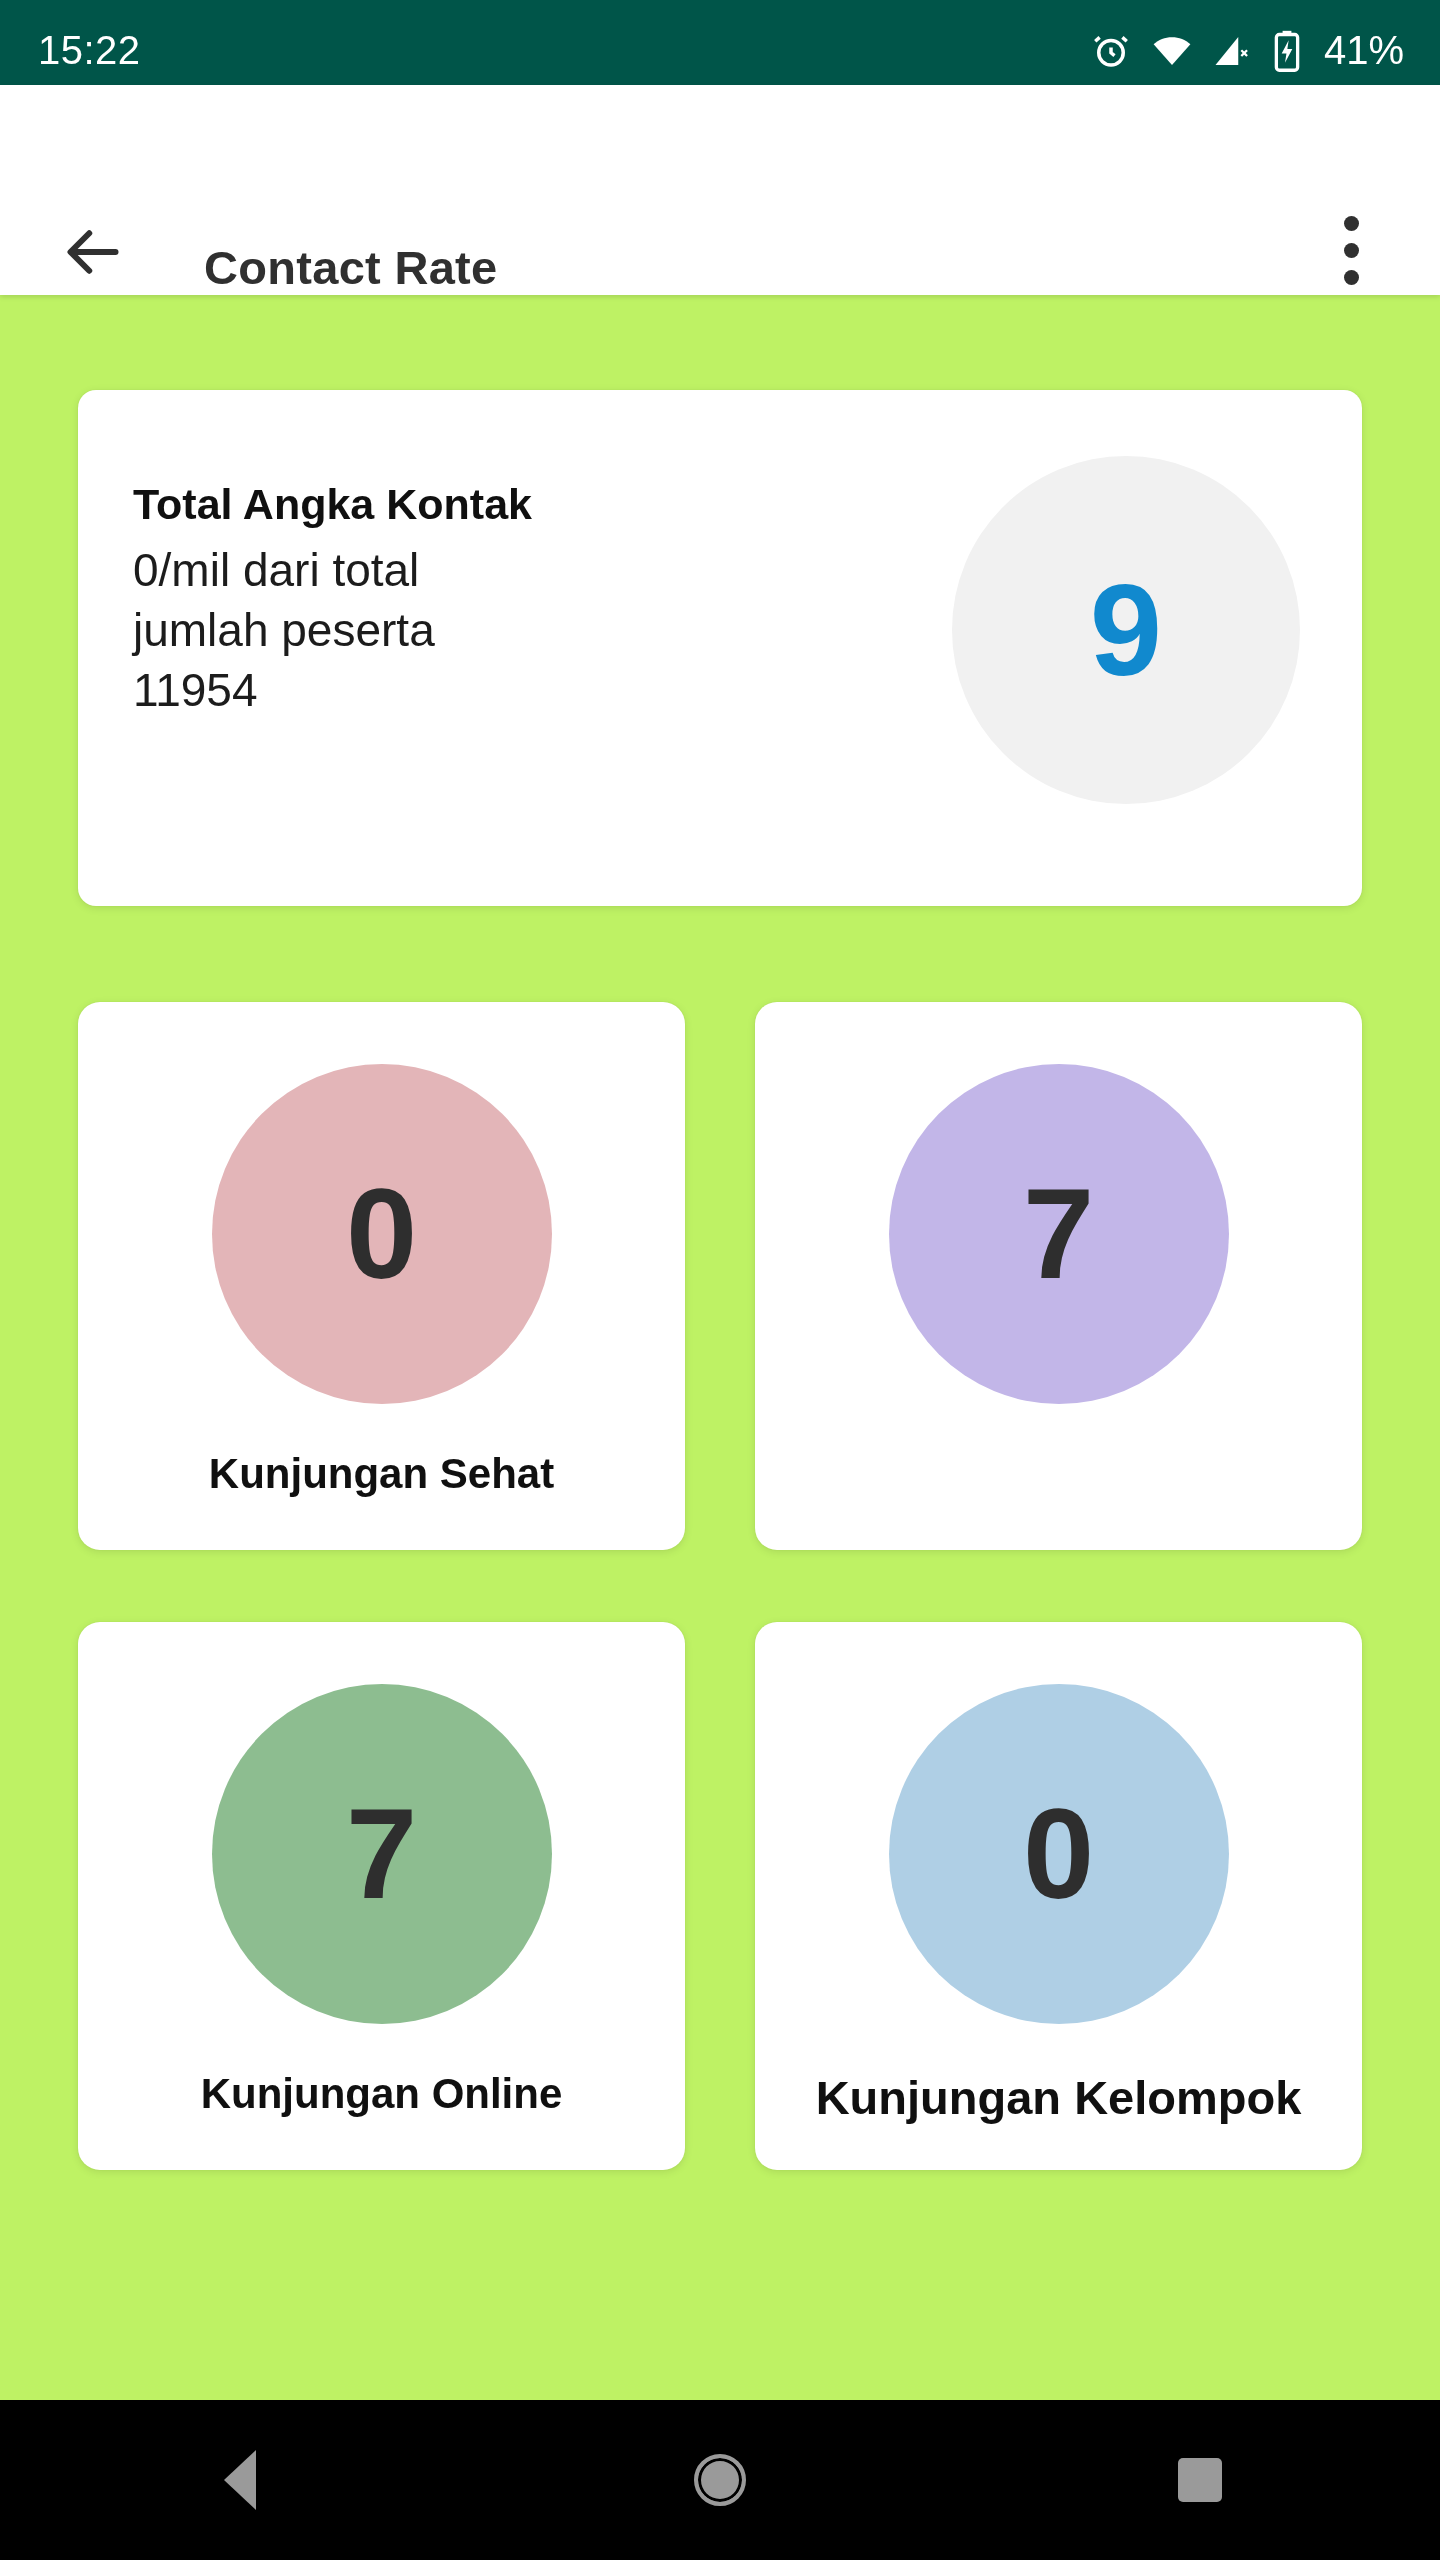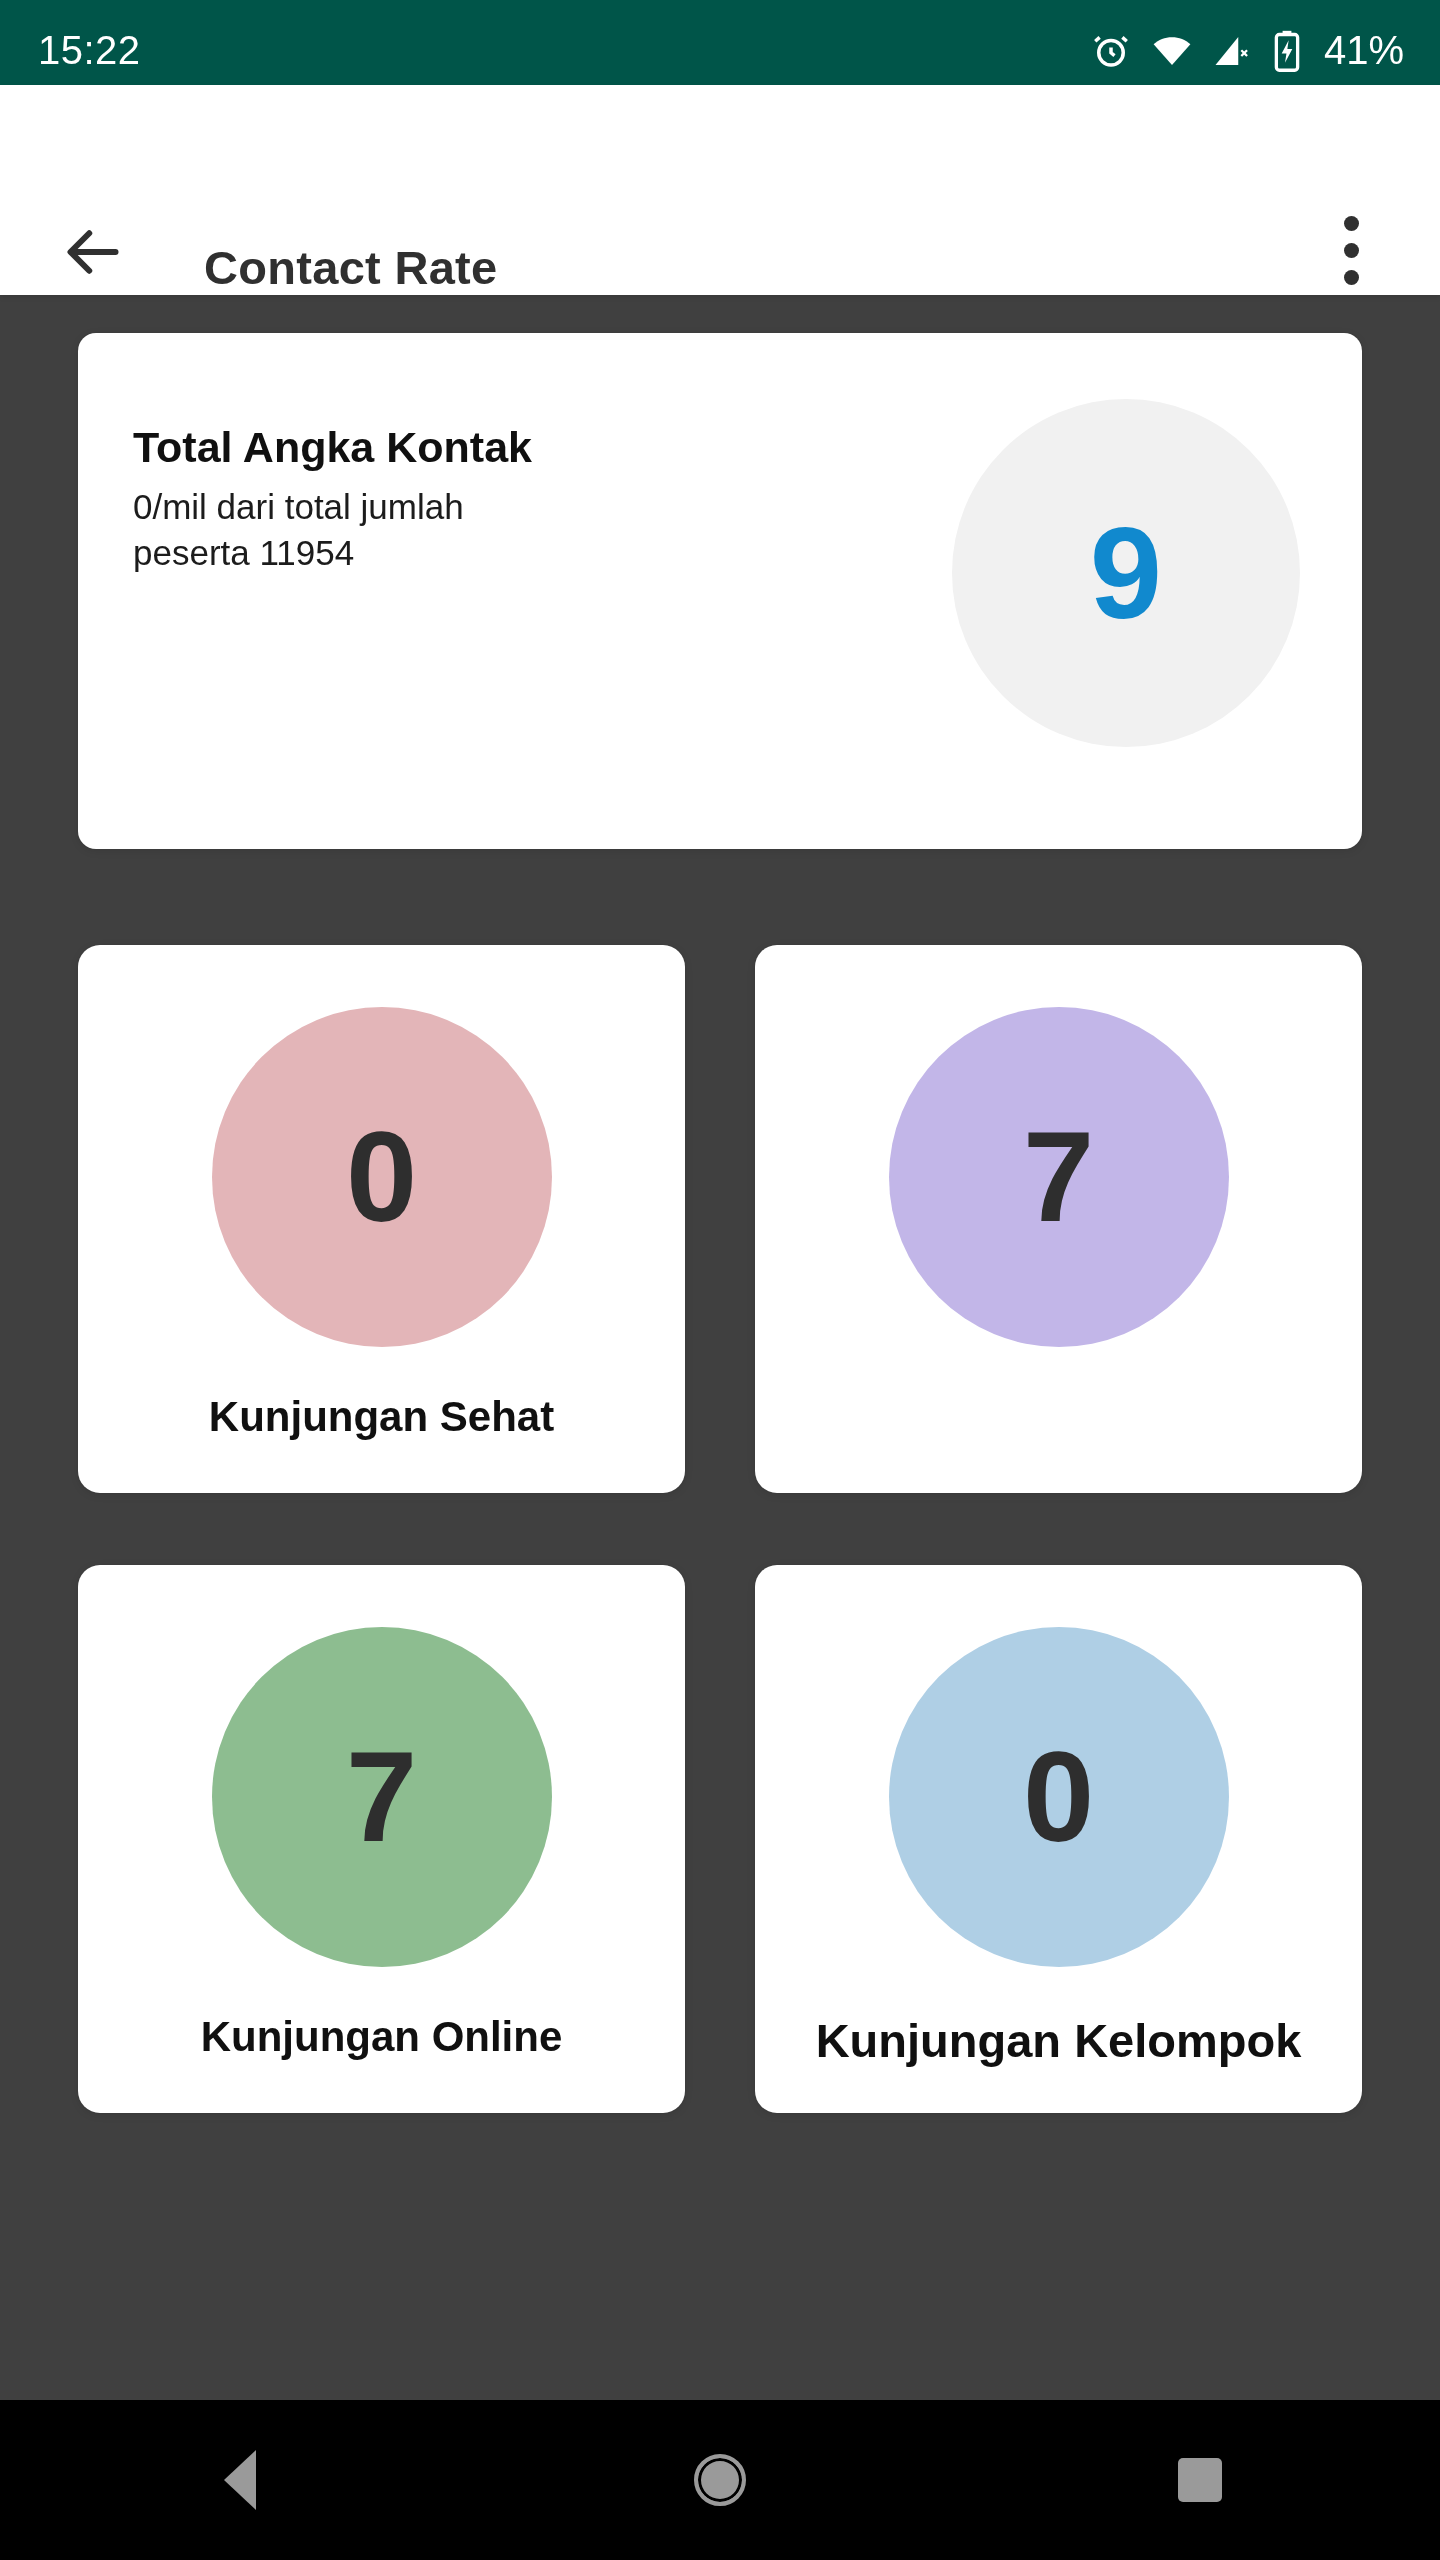--- a/index.html
+++ b/index.html
@@ -35,31 +35,31 @@
     margin-left:68px; letter-spacing:0.3px;
   }
   .overflow-btn {
     margin-left:auto; width:90px; height:90px;
     display:flex; flex-direction:column; align-items:center; justify-content:center; gap:12px;
     cursor:pointer;
   }
   .dot { width:15px; height:15px; border-radius:50%; background:#303030; }
 
   
-  .content { flex:1 1 auto; background:#404040; padding:38px 78px 0 78px; }
+  .content { flex:1 1 auto; background:#bef264; padding:95px 78px 0 78px; }
 
   .summary-card {
     background:#ffffff; border-radius:18px;
     box-shadow:0 2px 8px rgba(0,0,0,0.10), 0 0 2px rgba(0,0,0,0.06);
     height:516px; padding:90px 62px 0 55px;
     display:flex; position:relative;
   }
   .summary-text { display:flex; flex-direction:column; flex:1 1 auto; }
   .sc-title { font-size:43px; font-weight:bold; color:#101010; line-height:1.15; }
-  .sc-sub { font-size:35px; color:#1c1c1c; line-height:1.30; margin-top:12px; max-width:430px; font-weight:400; }
+  .sc-sub { font-size:46px; color:#1c1c1c; line-height:1.30; margin-top:12px; max-width:430px; font-weight:400; }
   .sc-last { font-size:35px; color:#8c8c8c; margin-top:auto; margin-bottom:108px; font-weight:400; }
   .sc-circle {
     width:348px; height:348px; border-radius:50%; background:#f1f1f1;
     display:flex; align-items:center; justify-content:center;
     position:absolute; right:62px; top:66px;
   }
   .sc-value { font-size:130px; font-weight:bold; color:#1189ce; line-height:1; }
 
   .grid { margin-top:96px; display:grid; grid-template-columns:1fr 1fr; gap:72px 70px; }
   .metric-card {

